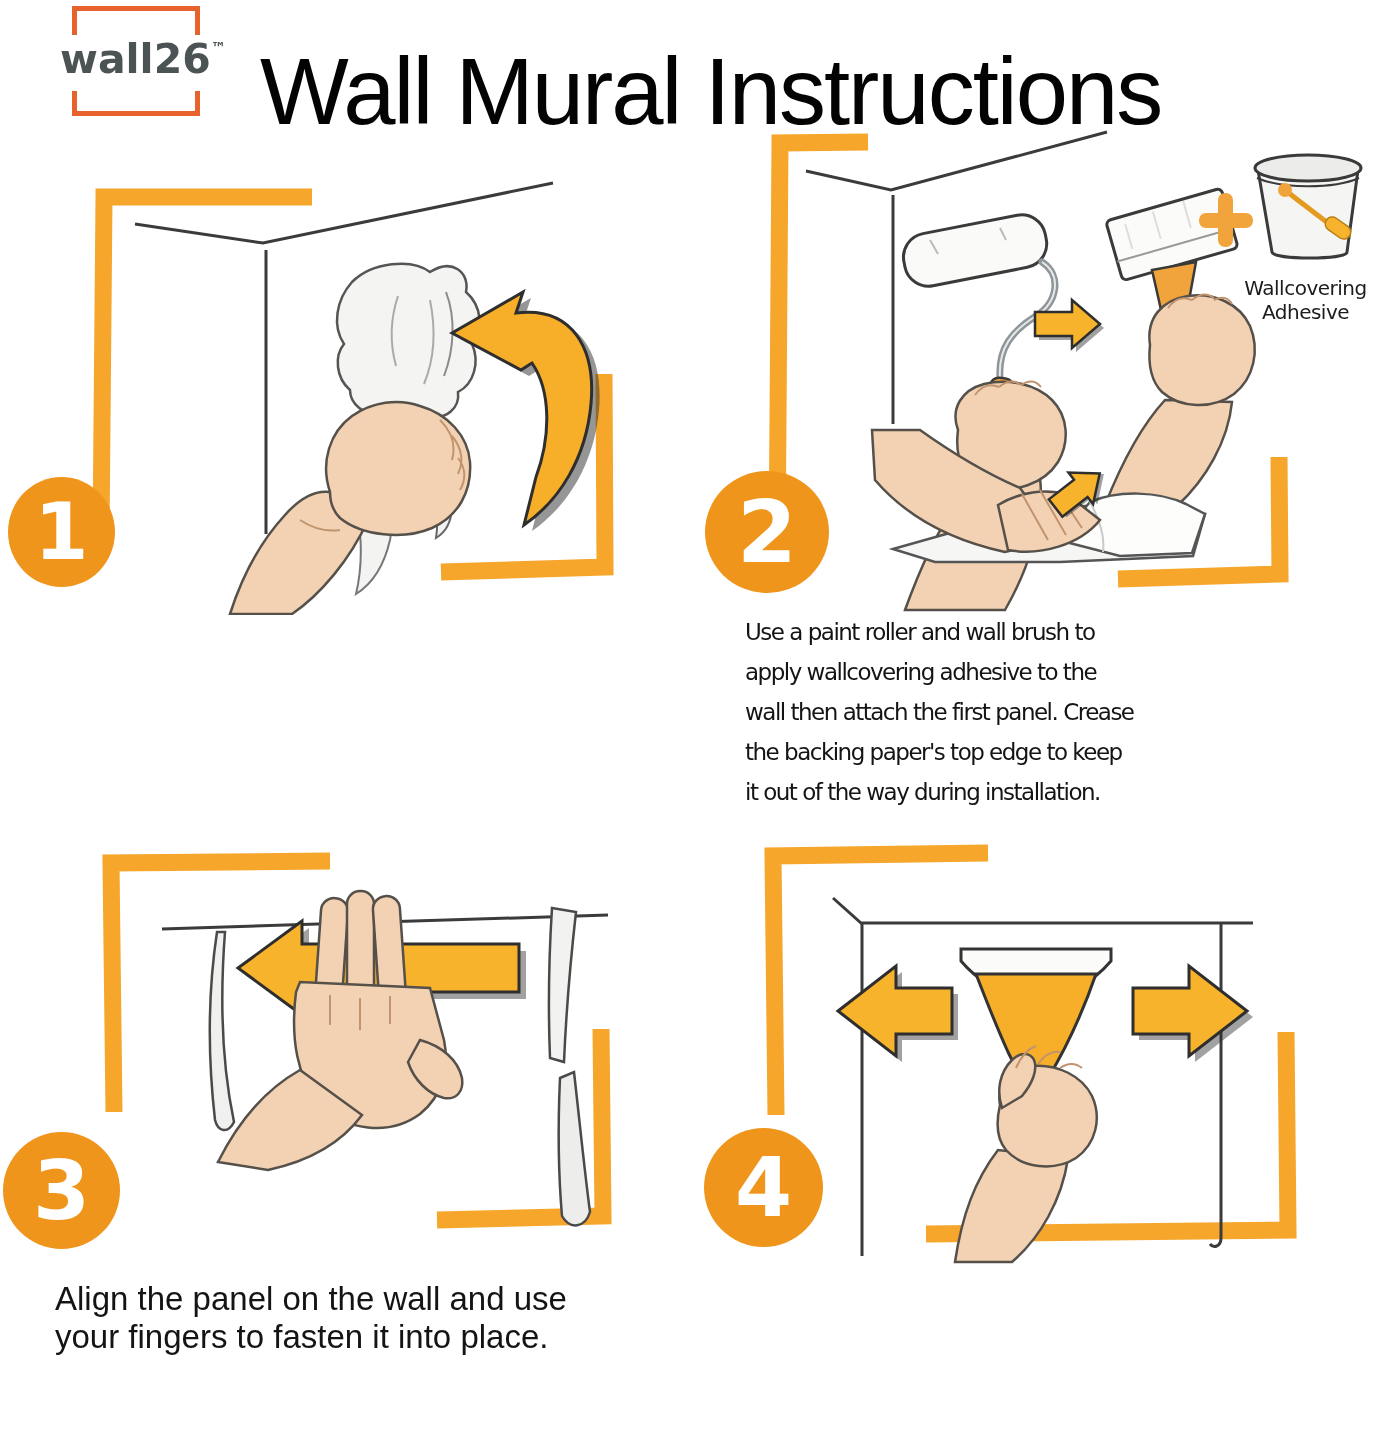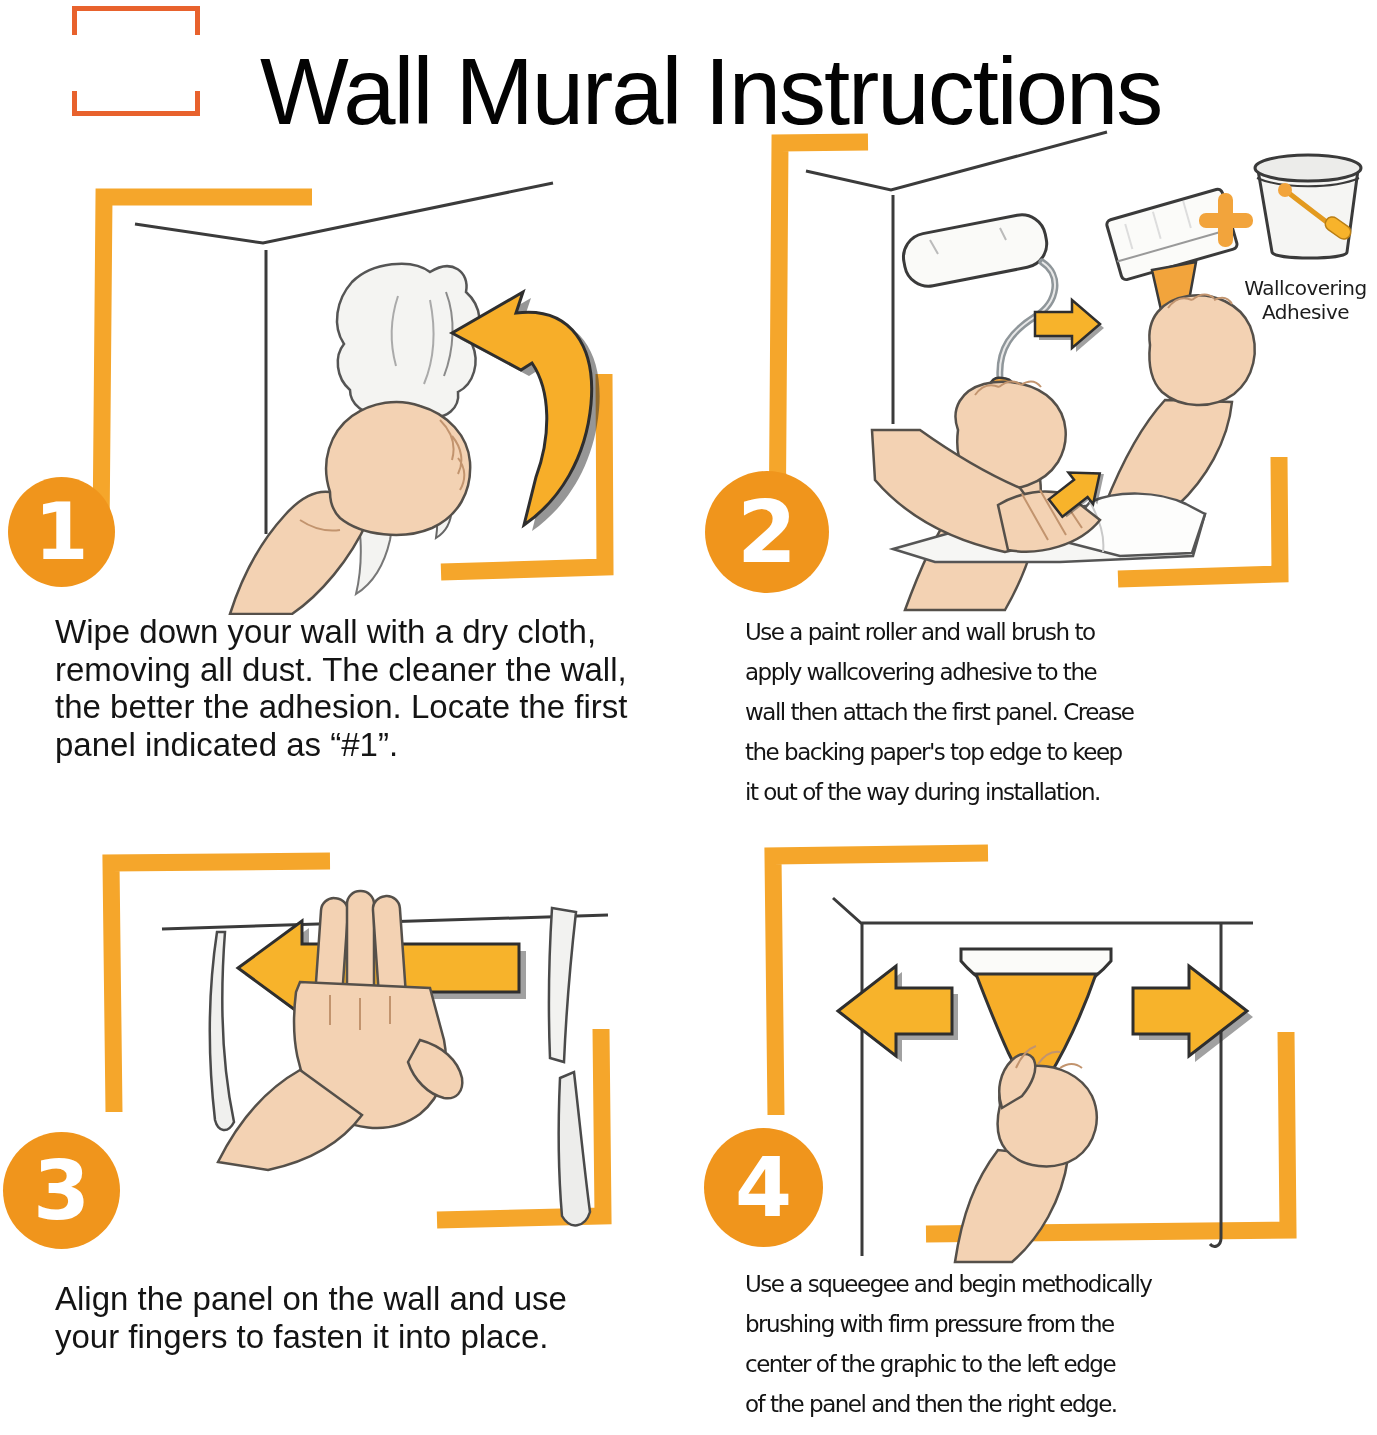--- a/index.html
+++ b/index.html
@@ -30,20 +30,21 @@
       letter-spacing:-0.5px;color:#1c1c1c;white-space:pre-line;}
 </style>
 </head>
 <body>
 
 <div id="page">
 
   <div id="logo">
     <div class="logo-frame-top"></div>
     <div class="logo-frame-bottom"></div>
+    <div class="logo-text"><span>wall26</span><span class="logo-tm">™</span></div>
   </div>
   <div id="title">Wall Mural Instructions</div>
 
   <svg class="illus" style="left:0;top:130px" width="688" height="485" viewBox="0 130 688 485">
 
     <g stroke="#F5A62B" stroke-width="17" fill="none">
       <path d="M 312 197 L 104 197 L 101 536"></path>
       <path d="M 604 374 L 605 567 L 441 572"></path>
     </g>
 
@@ -226,29 +227,21 @@
   <div class="badge" style="left:3px;top:1132px;width:117px;height:117px;font-size:82px;">
     <span>3</span>
   </div>
   <div class="badge" style="left:704px;top:1128px;width:119px;height:119px;font-size:82px;">
     <span>4</span>
   </div>
 
   <div id="bucket-label">Wallcovering
 Adhesive</div>
 
-  <div class="step-text txt-a" style="left:55px;top:613px;">Wipe down your wall with a dry cloth,
-removing all dust. The cleaner the wall,
-the better the adhesion. Locate the first
-panel indicated as “#1”.</div>
   <div class="step-text txt-b" style="left:745px;top:612px;">Use a paint roller and wall brush to
 apply wallcovering adhesive to the
 wall then attach the first panel. Crease
 the backing paper's top edge to keep
 it out of the way during installation.</div>
   <div class="step-text txt-a" style="left:55px;top:1280px;">Align the panel on the wall and use
 your fingers to fasten it into place.</div>
-  <div class="step-text txt-b" style="left:745px;top:1264px;">Use a squeegee and begin methodically
-brushing with firm pressure from the
-center of the graphic to the left edge
-of the panel and then the right edge.</div>
 
 </div>
 
 </body></html>

